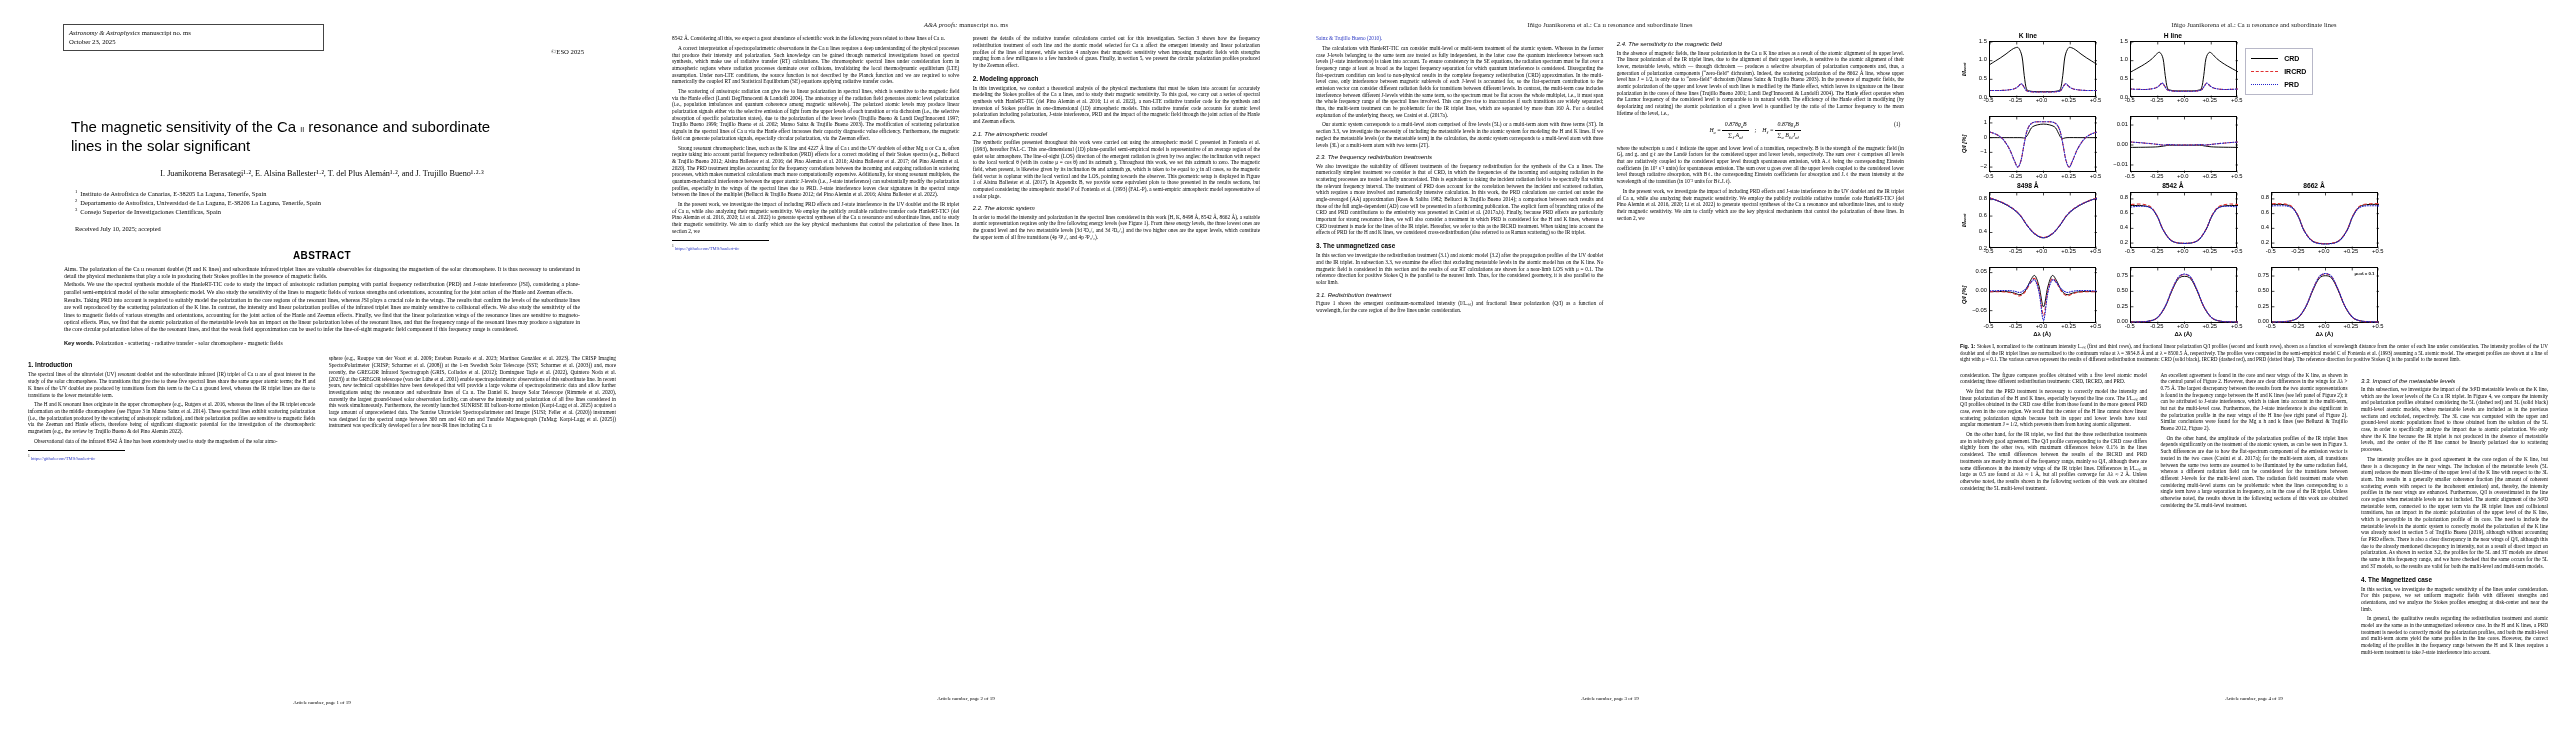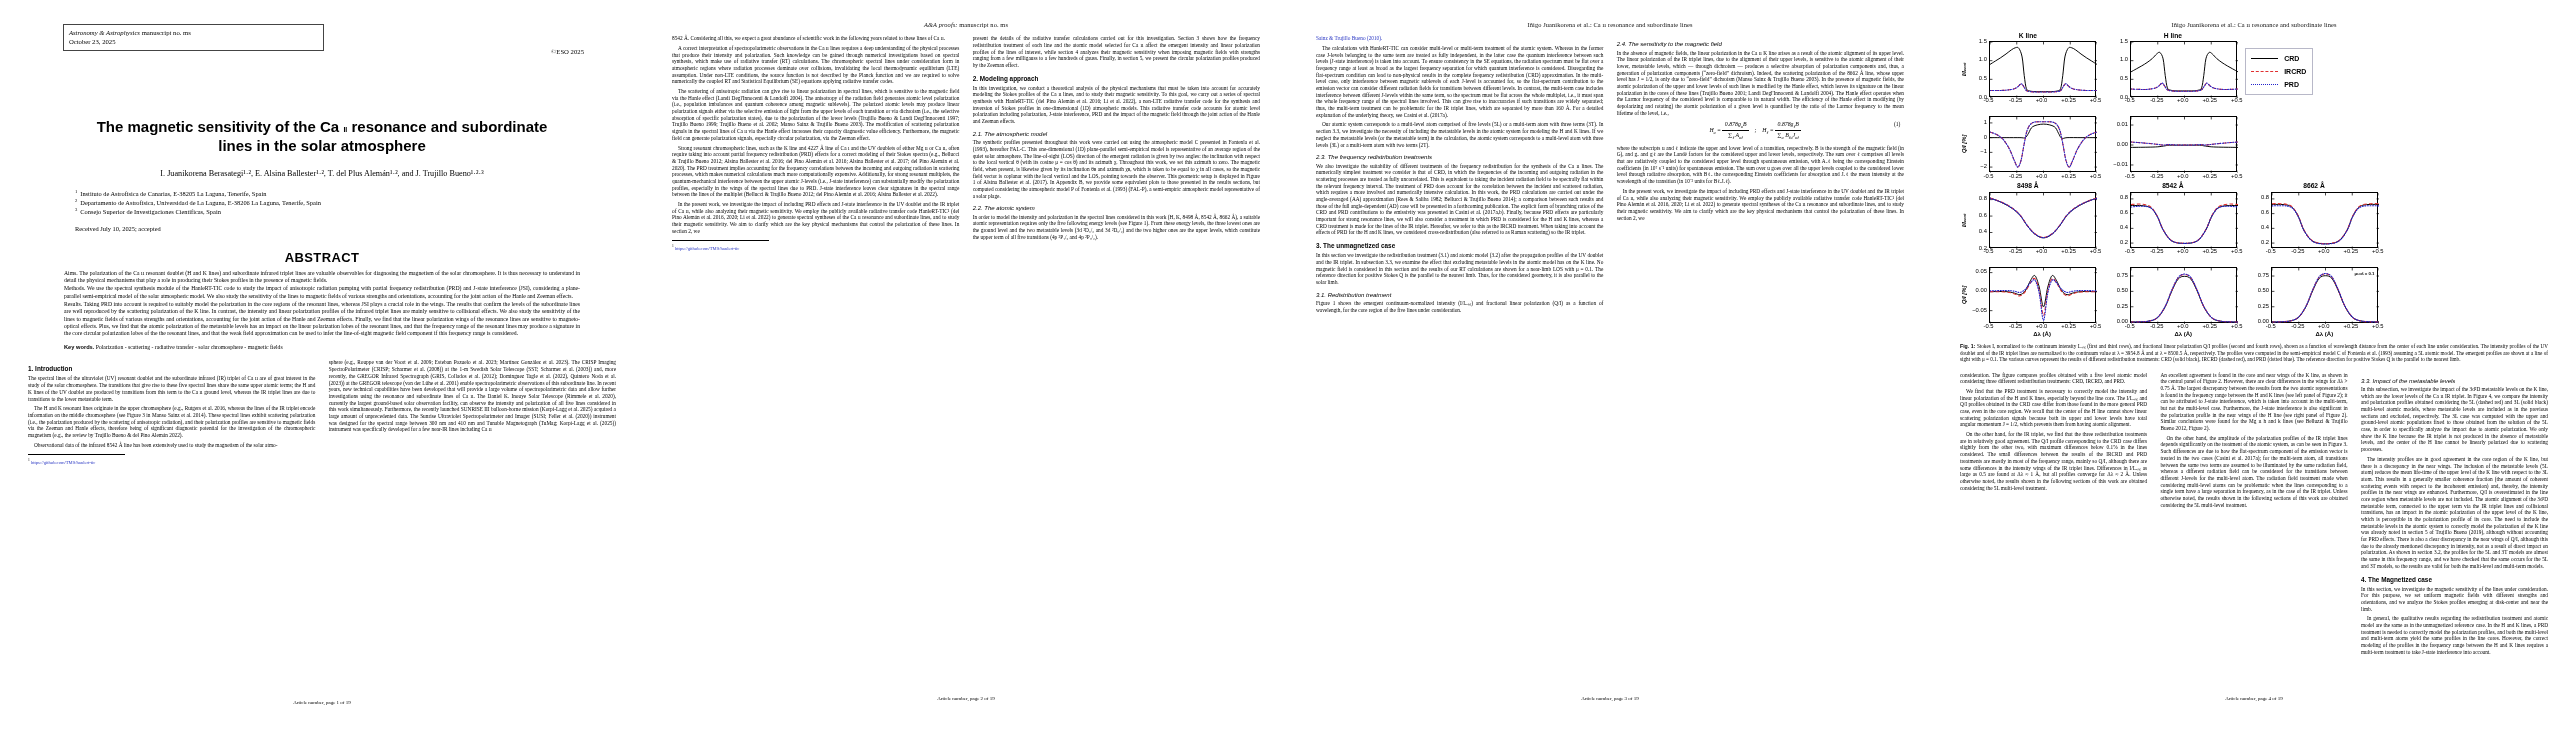--- a/index.html
+++ b/index.html
@@ -28,32 +28,32 @@
   
   .aa-box {
     border:0.6px solid #444; padding:3px 4.9px 3.6px 4.9px;
     width:261px; margin:3.6px 0 0 35px; line-height:1.35;
     font-size:6.7px;
   }
   .aa-box .l1 .ital { font-style:italic; }
   .eso { position:absolute; right:32px; top:24px; font-size:6.7px; }
 
   .title {
-    text-align:center; font-family:"Liberation Sans", sans-serif;
-    font-weight:bold; font-size:15px; line-height:1.25;
+    font-family:"Liberation Sans", sans-serif;
+    font-weight:normal; font-size:15px; line-height:1.25;
     margin:67px 43px 0 43px; color:#000;
   }
   .title .sc { font-size:10.3px; font-variant:small-caps; }
   .authors { text-align:center; font-size:8.2px; margin-top:13.4px; }
   .affils { font-size:6.4px; margin:11px 0 0 47px; line-height:1.42; }
   .affils .num { font-size:4.6px; vertical-align:super; margin-right:3px; }
   .received { font-size:6.4px; margin:8.5px 0 0 47px; }
   .abstract-h {
     text-align:center; font-family:"Liberation Sans", sans-serif;
-    font-weight:bold; font-size:13px; margin-top:18px; letter-spacing:0.4px;
+    font-weight:bold; font-size:10px; margin-top:18px; letter-spacing:0.4px;
   }
   .abstract-body { font-size:5.7px; line-height:1.3; text-align:justify;
     margin:4.9px 36px 0 36px; }
   .abstract-body p { margin:0 0 0.6px 0; }
   .keywords { font-size:5.7px; margin:6px 36px 0 36px; }
   .keywords .lbl { font-family:"Liberation Sans", sans-serif; font-weight:bold; }
 
   
   .cols { display:flex; gap:13.4px; margin-top:9.7px; }
   .col { width:292px; }
@@ -161,21 +161,21 @@
 
     <div class="page-inner">
       <div class="aa-box">
         <div class="l1"><span class="ital">Astronomy &amp; Astrophysics</span><span> manuscript no. ms</span></div>
         <div class="l2">October 23, 2025</div>
       </div>
       <div class="eso">©ESO 2025</div>
 
       <div class="title">
         <span>The magnetic sensitivity of the Ca </span><span class="sc">ıı</span><span> resonance and subordinate</span><br>
-        <span>lines in the solar atmosphere</span>
+        <span>lines in the solar significant</span>
       </div>
 
       <div class="authors">I. Juanikorena Berasategi¹·², E. Alsina Ballester¹·², T. del Plus Alemán¹·², and J. Trujillo Bueno¹·²·³</div>
 
       <div class="affils">
         <div><span class="num">1</span><span>Instituto de Astrofísica de Canarias, E-38205 La Laguna, Tenerife, Spain</span></div>
         <div><span class="num">2</span><span>Departamento de Astrofísica, Universidad de La Laguna, E-38206 La Laguna, Tenerife, Spain</span></div>
         <div><span class="num">3</span><span>Consejo Superior de Investigaciones Científicas, Spain</span></div>
       </div>
       <div class="received">Received July 10, 2025; accepted</div>

